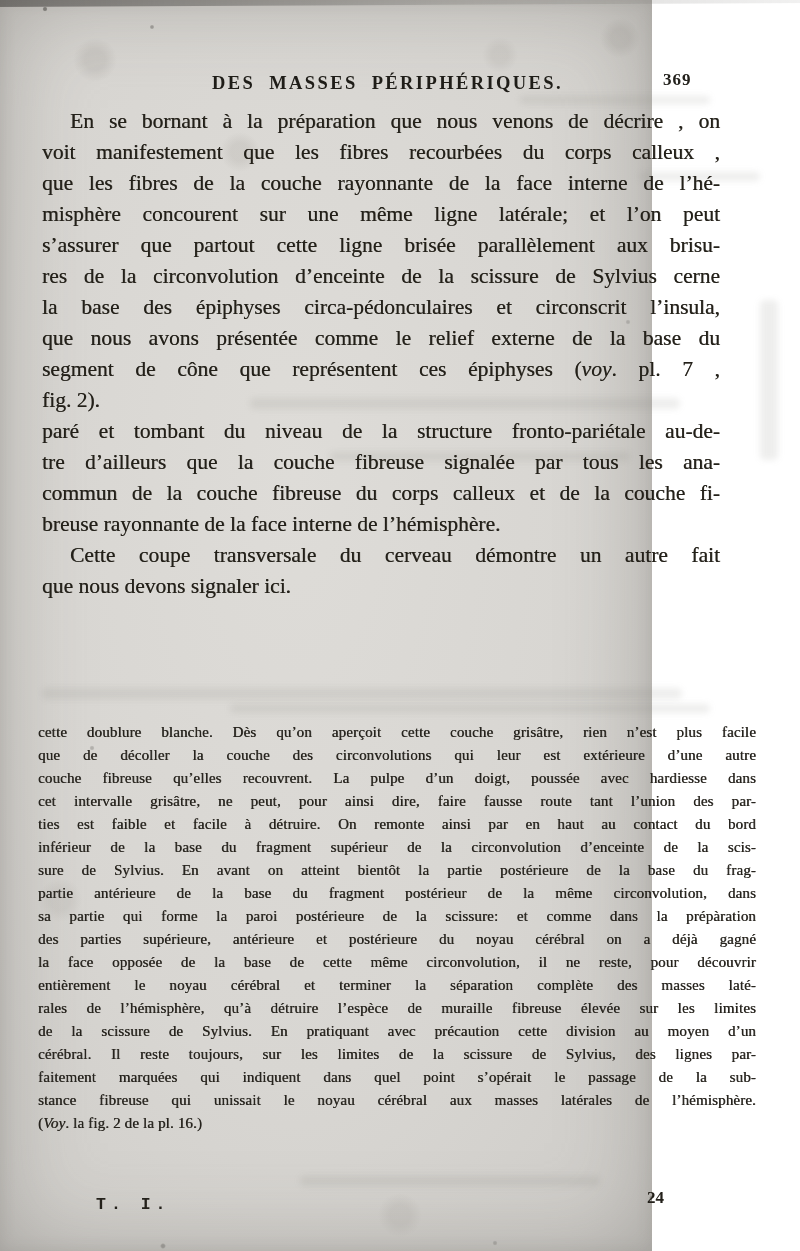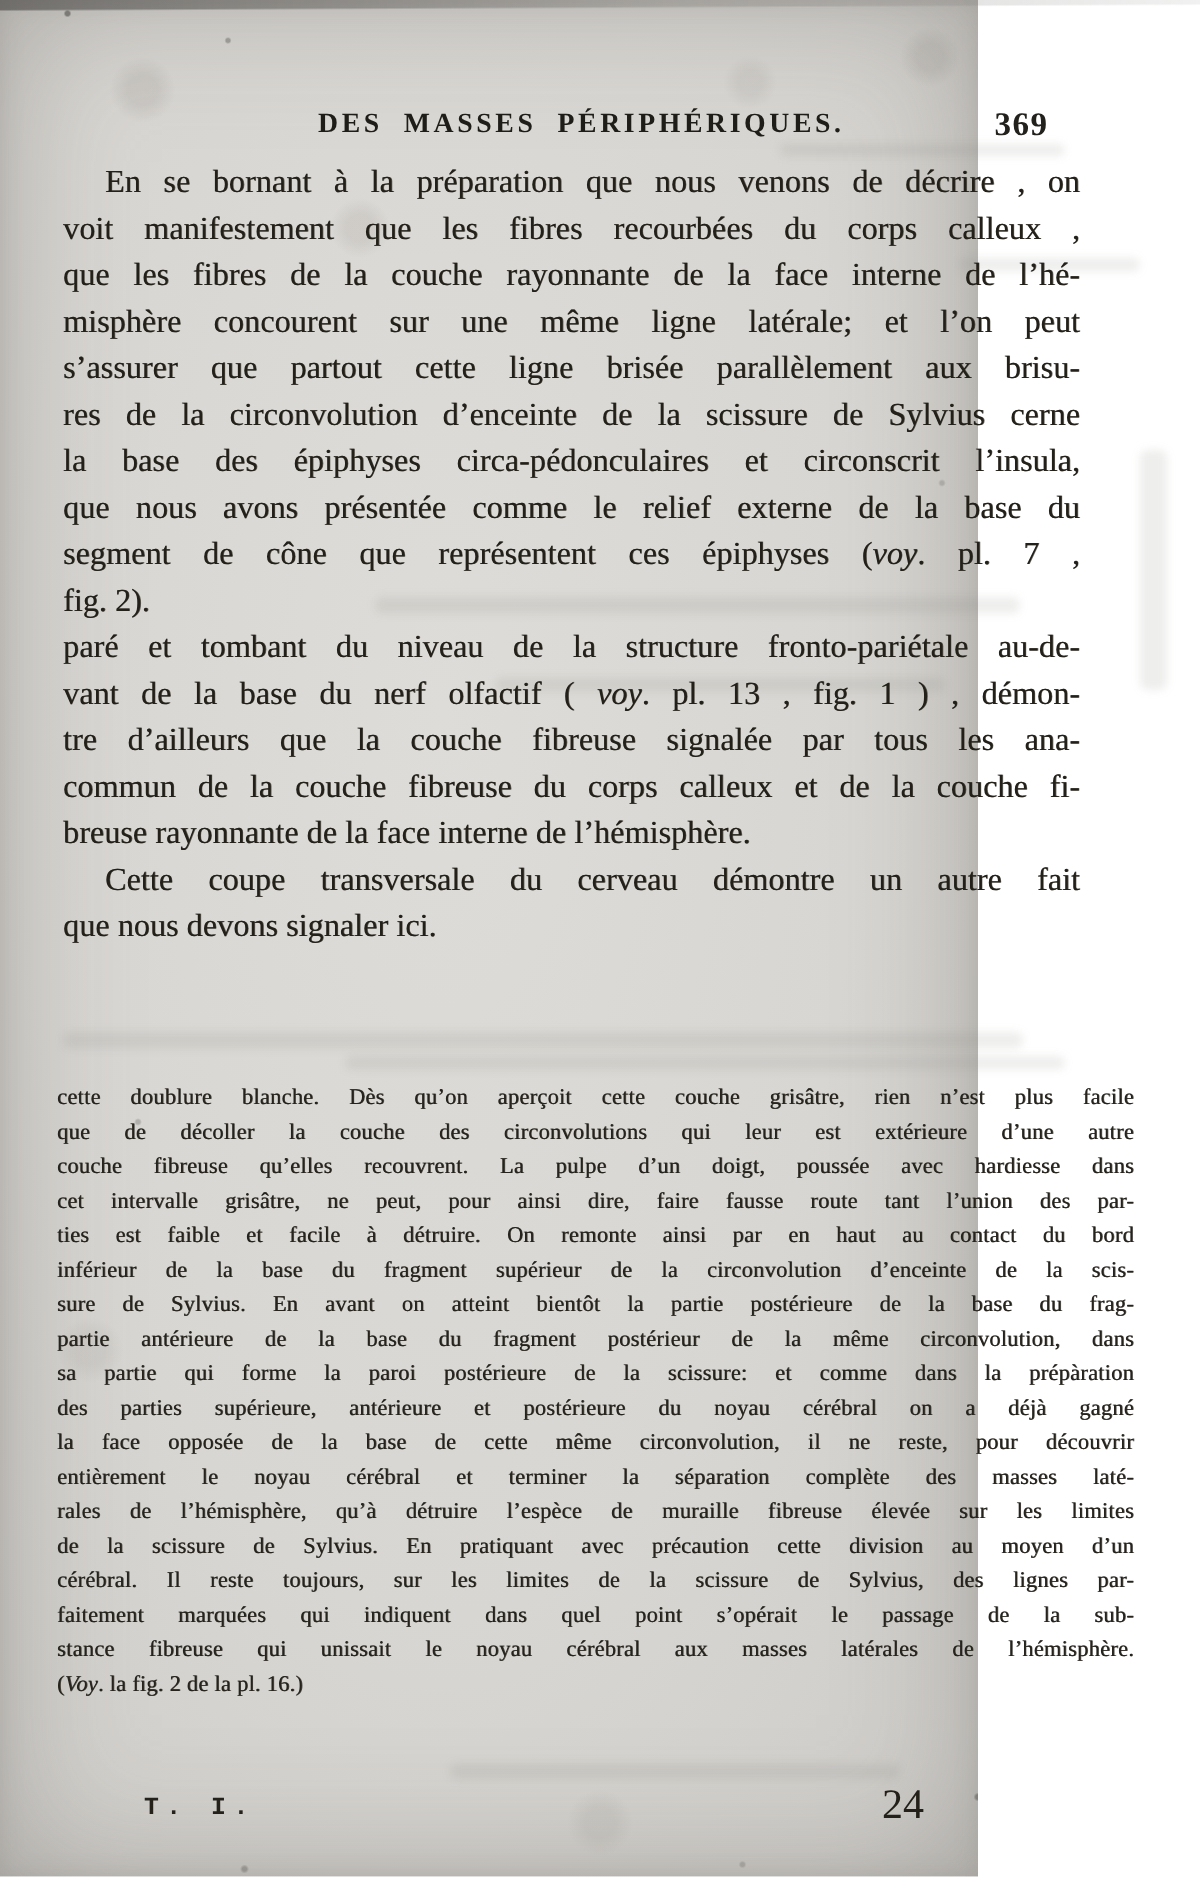--- a/index.html
+++ b/index.html
@@ -53,21 +53,21 @@
   }
   
   .hdr-title {
     position: absolute; left: 212px; top: 73px;
     font-size: 18.5px; font-weight: bold;
     letter-spacing: 2.4px; word-spacing: 7px;
     color: #1f1d18;
   }
   .hdr-num {
     position: absolute; left: 663px; top: 70px;
-    font-size: 22px; font-weight: 600; color: #23211c;
+    font-size: 17px; font-weight: 600; color: #23211c;
     letter-spacing: 1px;
   }
   
   .body-text {
     position: absolute; left: 42px; top: 106px; width: 678px;
     font-size: 21.5px; line-height: 31px;
     text-shadow: 0.4px 0.3px 0 rgba(35,32,25,0.65);
   }
   .body-text .line { white-space: nowrap; }
   
@@ -86,22 +86,22 @@
   .line.indent { text-indent: 28px; }
   em { font-style: italic; }
   
   .footer-vol {
     position: absolute; left: 96px; top: 1195px;
     font-size: 16.5px; font-weight: bold; letter-spacing: 5px;
     color: #24211b;
     font-family: Liberation Mono, monospace;
   }
   .footer-sig {
-    position: absolute; left: 588px; top: 1188px;
-    font-size: 28px; font-weight: 400; color: #23201a;
+    position: absolute; left: 647px; top: 1188px;
+    font-size: 17px; font-weight: 700; color: #23201a;
   }
 </style>
 </head>
 <body>
 
 <div id="page">
 
   <div class="texture"></div>
   <div class="scan-edge-top"></div>
 
@@ -122,21 +122,20 @@
       <div class="line"><span>voit manifestement que les fibres recourbées du corps calleux ,</span></div>
       <div class="line"><span>que les fibres de la couche rayonnante de la face interne de l’hé-</span></div>
       <div class="line"><span>misphère concourent sur une même ligne latérale; et l’on peut</span></div>
       <div class="line"><span>s’assurer que partout cette ligne brisée parallèlement aux brisu-</span></div>
       <div class="line"><span>res de la circonvolution d’enceinte de la scissure de Sylvius cerne</span></div>
       <div class="line"><span>la base des épiphyses circa-pédonculaires et circonscrit l’insula,</span></div>
       <div class="line"><span>que nous avons présentée comme le relief externe de la base du</span></div>
       <div class="line"><span>segment de cône que représentent ces épiphyses (</span><em>voy</em><span>. pl. 7 ,</span></div>
       <div class="line last"><span>fig. 2).</span></div>
       <div class="line"><span>paré et tombant du niveau de la structure fronto-pariétale au-de-</span></div>
-      <div class="line"><span>vant de la base du nerf olfactif ( </span><em>voy</em><span>. pl. 13 , fig. 1 ) , démon-</span></div>
       <div class="line"><span>tre d’ailleurs que la couche fibreuse signalée par tous les ana-</span></div>
       <div class="line"><span>commun de la couche fibreuse du corps calleux et de la couche fi-</span></div>
       <div class="line last"><span>breuse rayonnante de la face interne de l’hémisphère.</span></div>
       <div class="line indent"><span>Cette coupe transversale du cerveau démontre un autre fait</span></div>
       <div class="line last"><span>que nous devons signaler ici.</span></div>
     </div>
 
   <div class="footnote">
       <div class="line"><span>cette doublure blanche. Dès qu’on aperçoit cette couche grisâtre, rien n’est plus facile</span></div>
       <div class="line"><span>que de décoller la couche des circonvolutions qui leur est extérieure d’une autre</span></div>

